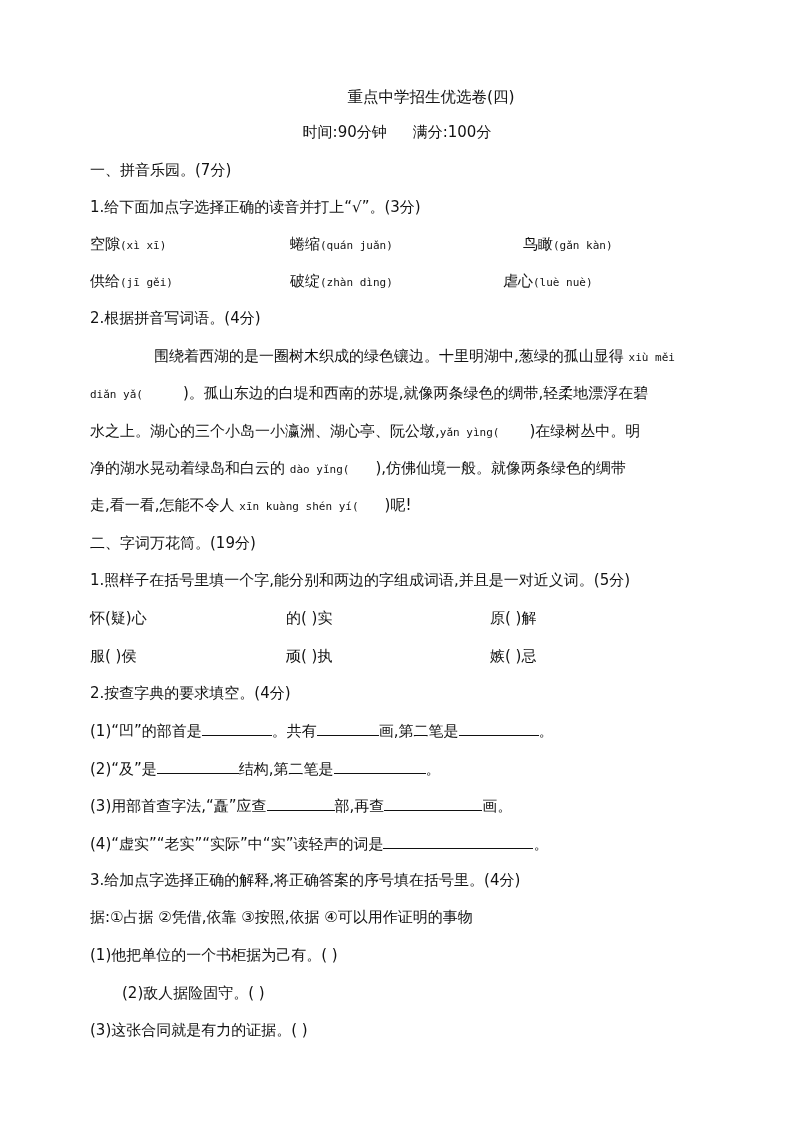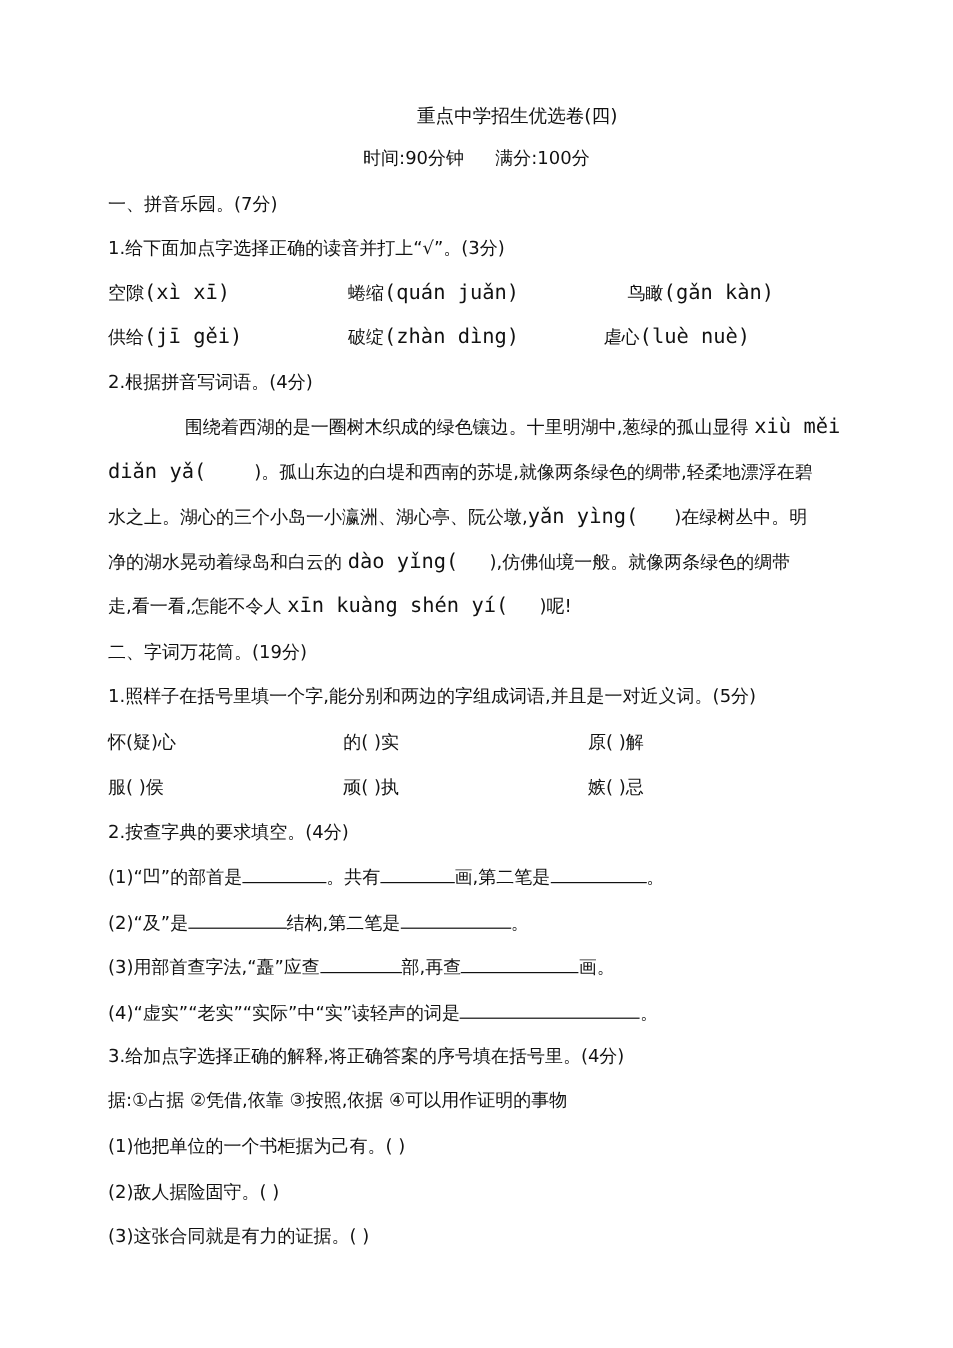--- a/index.html
+++ b/index.html
@@ -24,21 +24,21 @@
     height: 20px;
   }
   .center {
     left: 0;
     width: 794px;
     text-align: center;
   }
   .title { font-size: 15.5px; padding-left: 34px; }
   .py {
     font-family: "DejaVu Sans Mono", "Liberation Mono", monospace;
-    font-size: 17px;
+    font-size: 11px;
   }
   .col { position: absolute; top: 0; white-space: nowrap; }
   .blank {
     display: inline-block;
     border-bottom: 1px solid #111;
     height: 15px;
     vertical-align: baseline;
   }
   .paren-gap { display: inline-block; }
   .indent { left: 122px; margin-left: 32px; }
@@ -121,14 +121,14 @@
 <div class="line" style="top:795px;">
   <span>(3)用部首查字法,“矗”应查</span><span class="blank" style="width:68px;"></span><span>部,再查</span><span class="blank" style="width:98px;"></span><span>画。</span>
 </div>
 <div class="line" style="top:833px;">
   <span>(4)“虚实”“老实”“实际”中“实”读轻声的词是</span><span class="blank" style="width:150px;"></span><span>。</span>
 </div>
 
 <div class="line" style="top:870px;text-align:right;">3.给加点字选择正确的解释,将正确答案的序号填在括号里。(4分)</div>
 <div class="line" style="top:907px;">据:①占据 ②凭借,依靠 ③按照,依据 ④可以用作证明的事物</div>
 <div class="line" style="top:945px;">(1)他把单位的一个书柜据为己有。(    )</div>
-<div class="line" style="top:983px;">(2)敌人据险固守。(    )</div>
+<div class="line" style="top:983px;margin-left:32px;">(2)敌人据险固守。(    )</div>
 <div class="line" style="top:1020px;">(3)这张合同就是有力的证据。(    )</div>
 
 </body></html>

